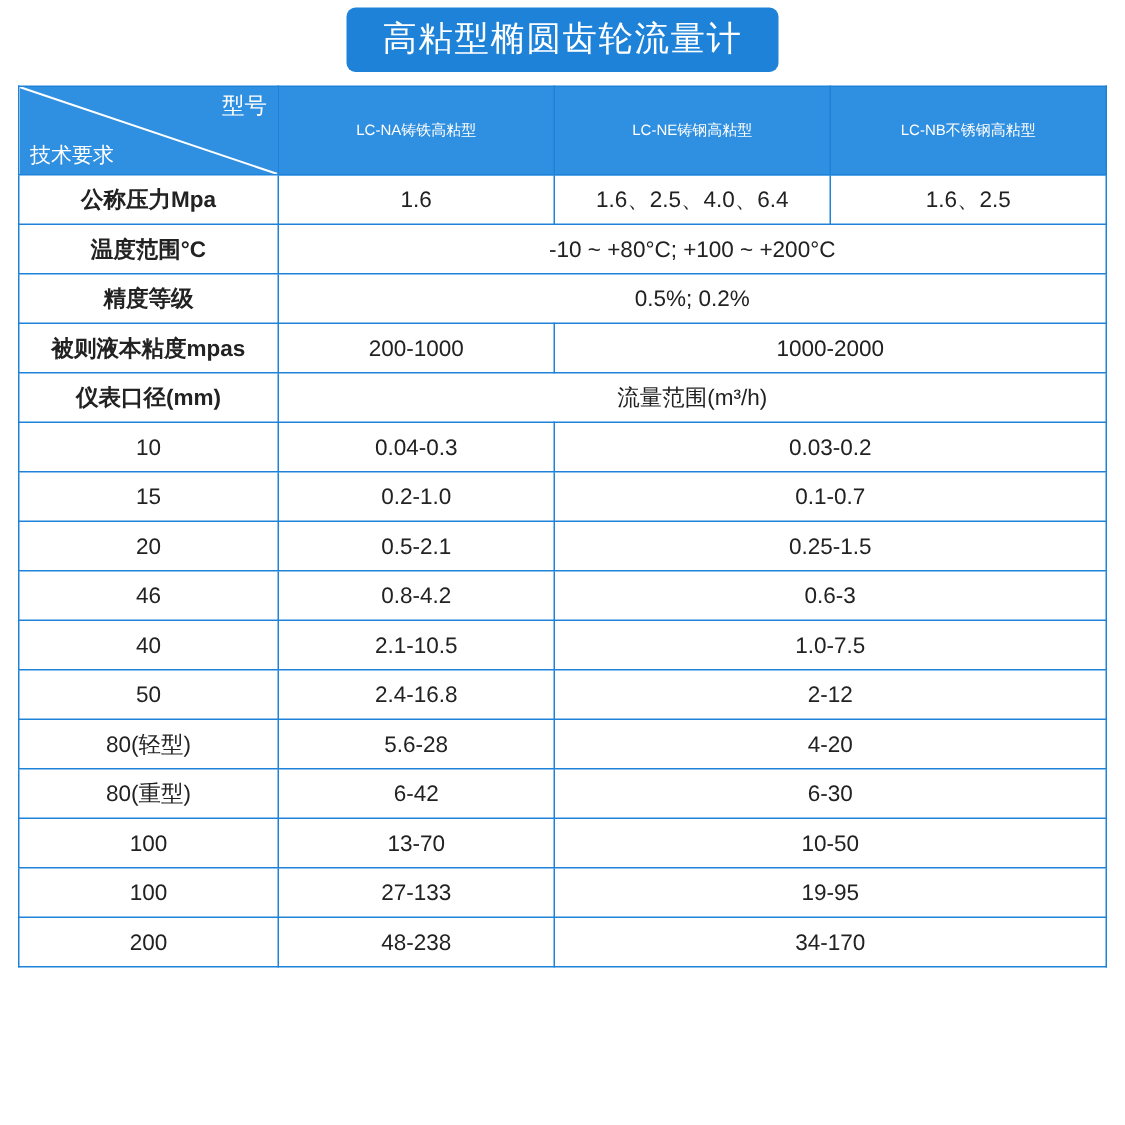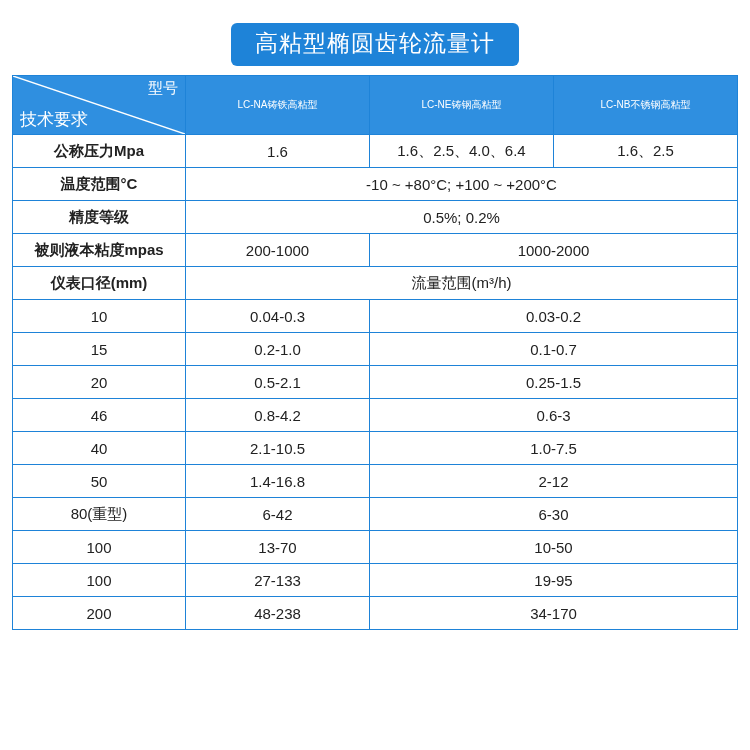--- a/index.html
+++ b/index.html
@@ -17,21 +17,21 @@
   .page {
     width: 750px;
     height: 750px;
     position: relative;
     box-sizing: border-box;
   }
   .title-wrap {
     display: flex;
     justify-content: center;
     align-items: center;
-    padding-top: 23px;
+    padding-top: 5px;
     padding-bottom: 9px;
   }
   .title {
     background: #1e83d8;
     color: #ffffff;
     font-size: 23px;
     line-height: 23px;
     padding: 9px 24px 11px 24px;
     border-radius: 6px;
     letter-spacing: 1px;
@@ -81,21 +81,21 @@
     right: 7px;
     top: 3px;
     color: #ffffff;
     font-size: 15px;
   }
   .corner .bottomleft {
     position: absolute;
     left: 7px;
     bottom: 3px;
     color: #ffffff;
-    font-size: 17px;
+    font-size: 14px;
   }
   .rowlabel {
     width: 172px;
   }
   .c1, .c2, .c3 {
     width: 183px;
   }
 </style>
 </head>
 <body>
@@ -174,25 +174,30 @@
       </tr>
 
       <tr>
         <td>40</td>
         <td>2.1-10.5</td>
         <td colspan="2">1.0-7.5</td>
       </tr>
 
       <tr>
         <td>50</td>
-        <td>1.4-16.8</td>
+        <td>2.4-16.8</td>
         <td colspan="2">2-12</td>
       </tr>
 
 
+      <tr>
+        <td>80(轻型)</td>
+        <td>5.6-28</td>
+        <td colspan="2">4-20</td>
+      </tr>
 
       <tr>
         <td>80(重型)</td>
         <td>6-42</td>
         <td colspan="2">6-30</td>
       </tr>
 
       <tr>
         <td>100</td>
         <td>13-70</td>

